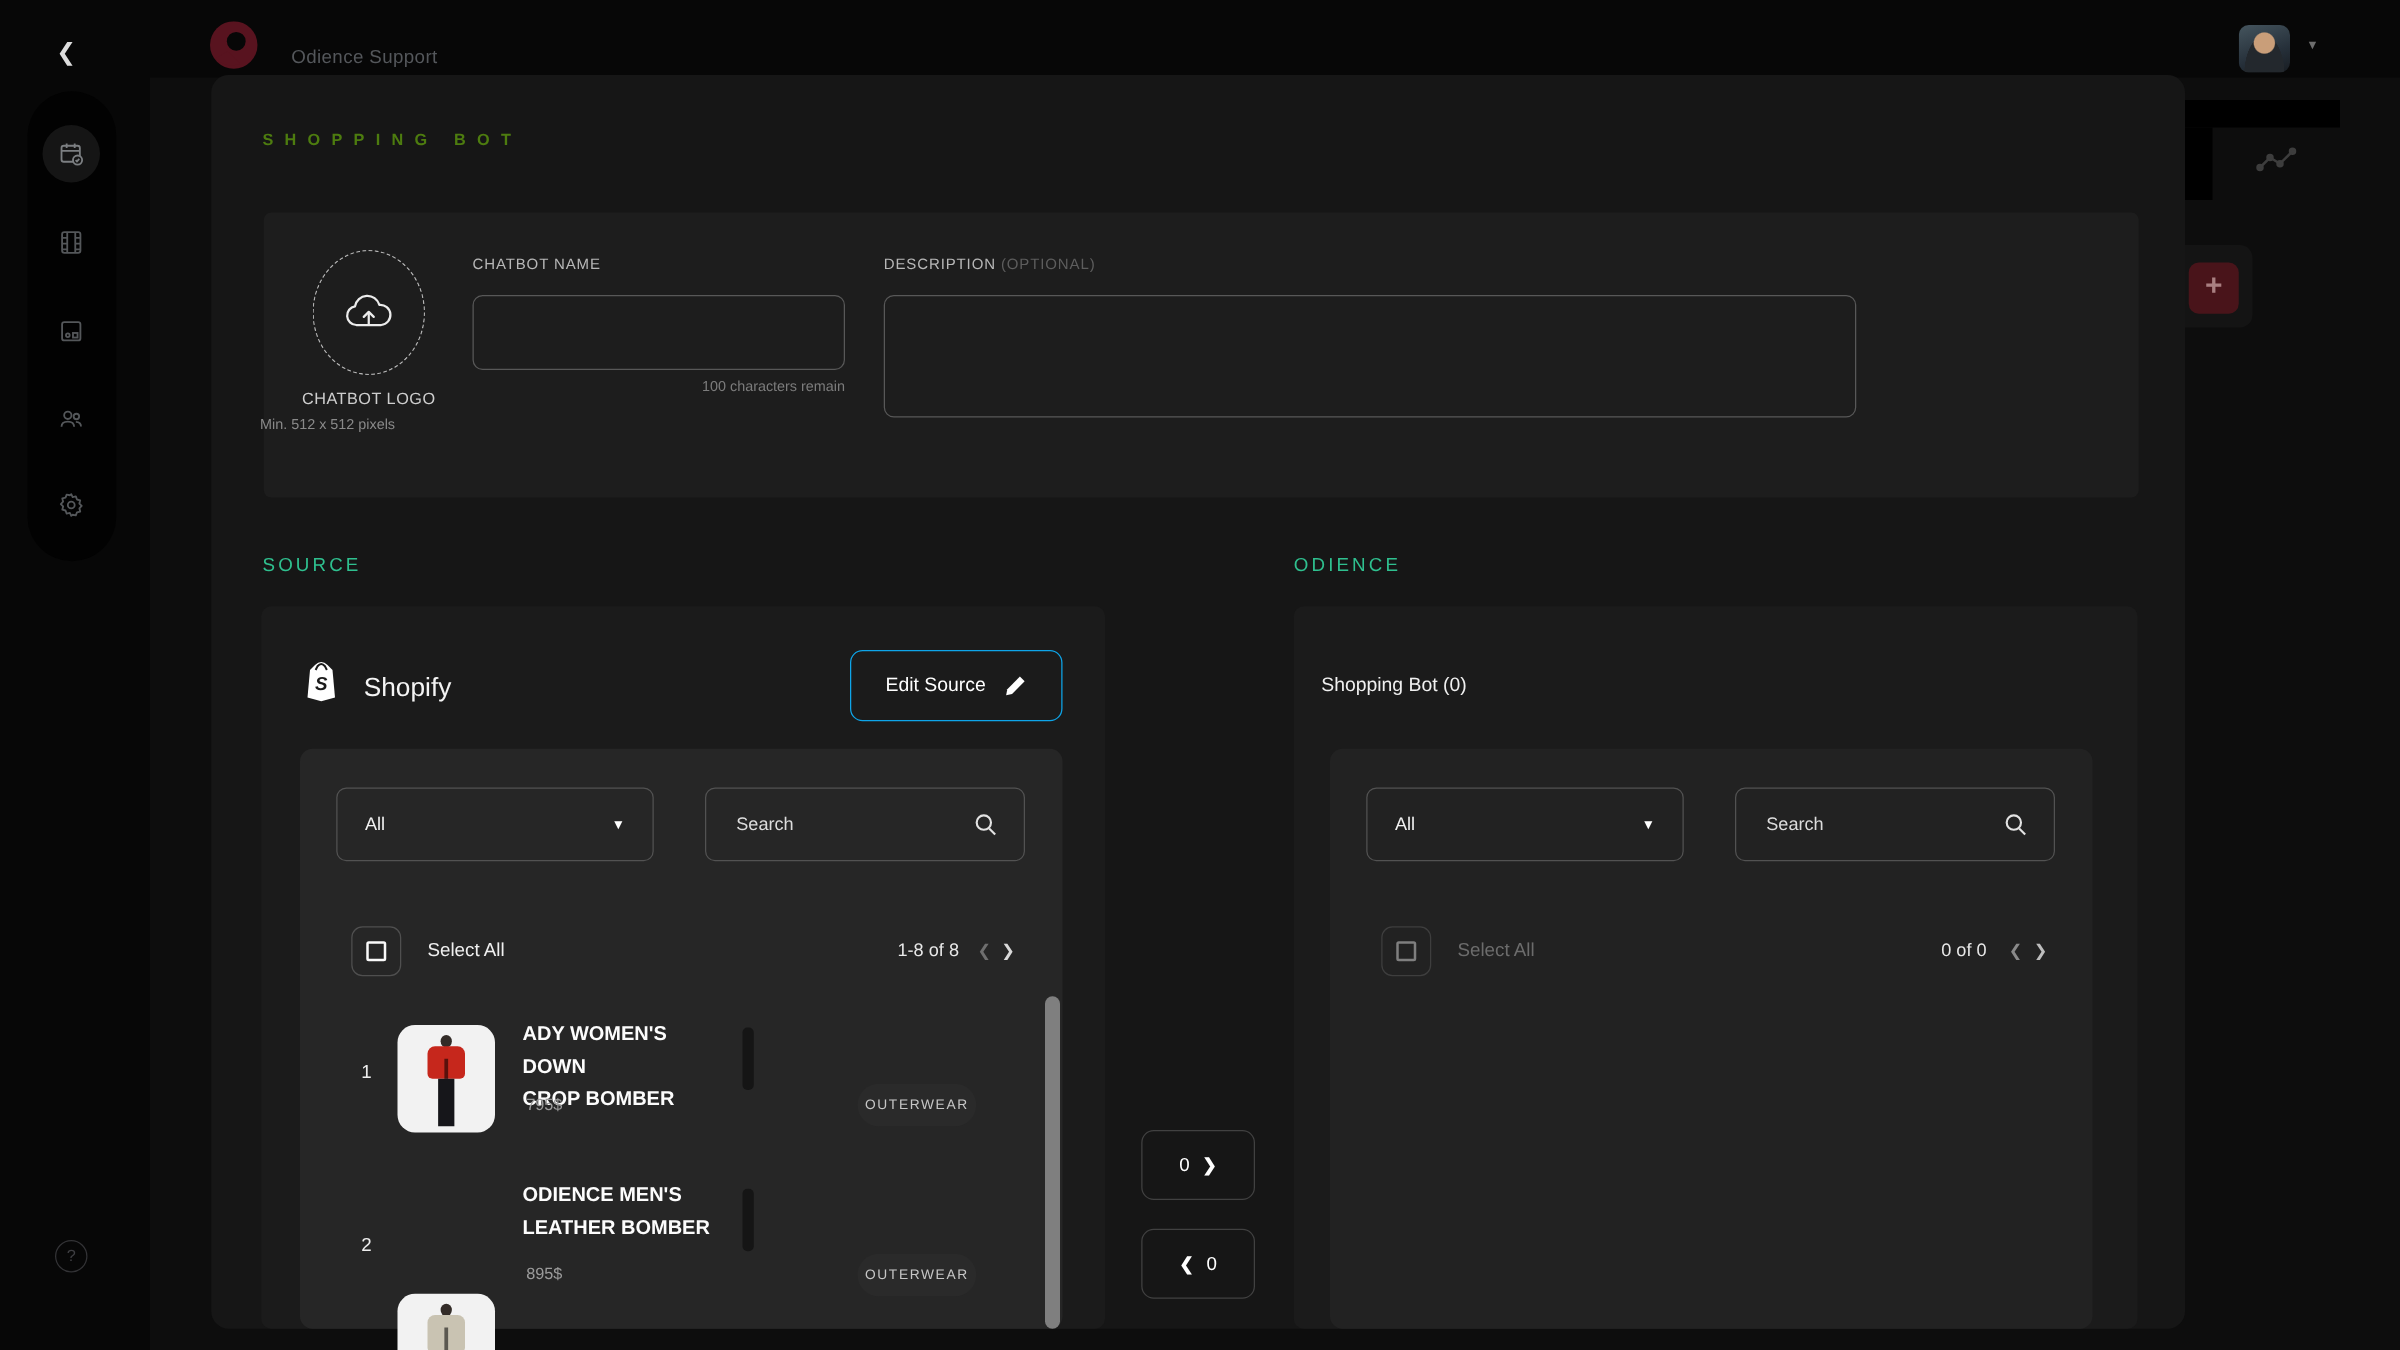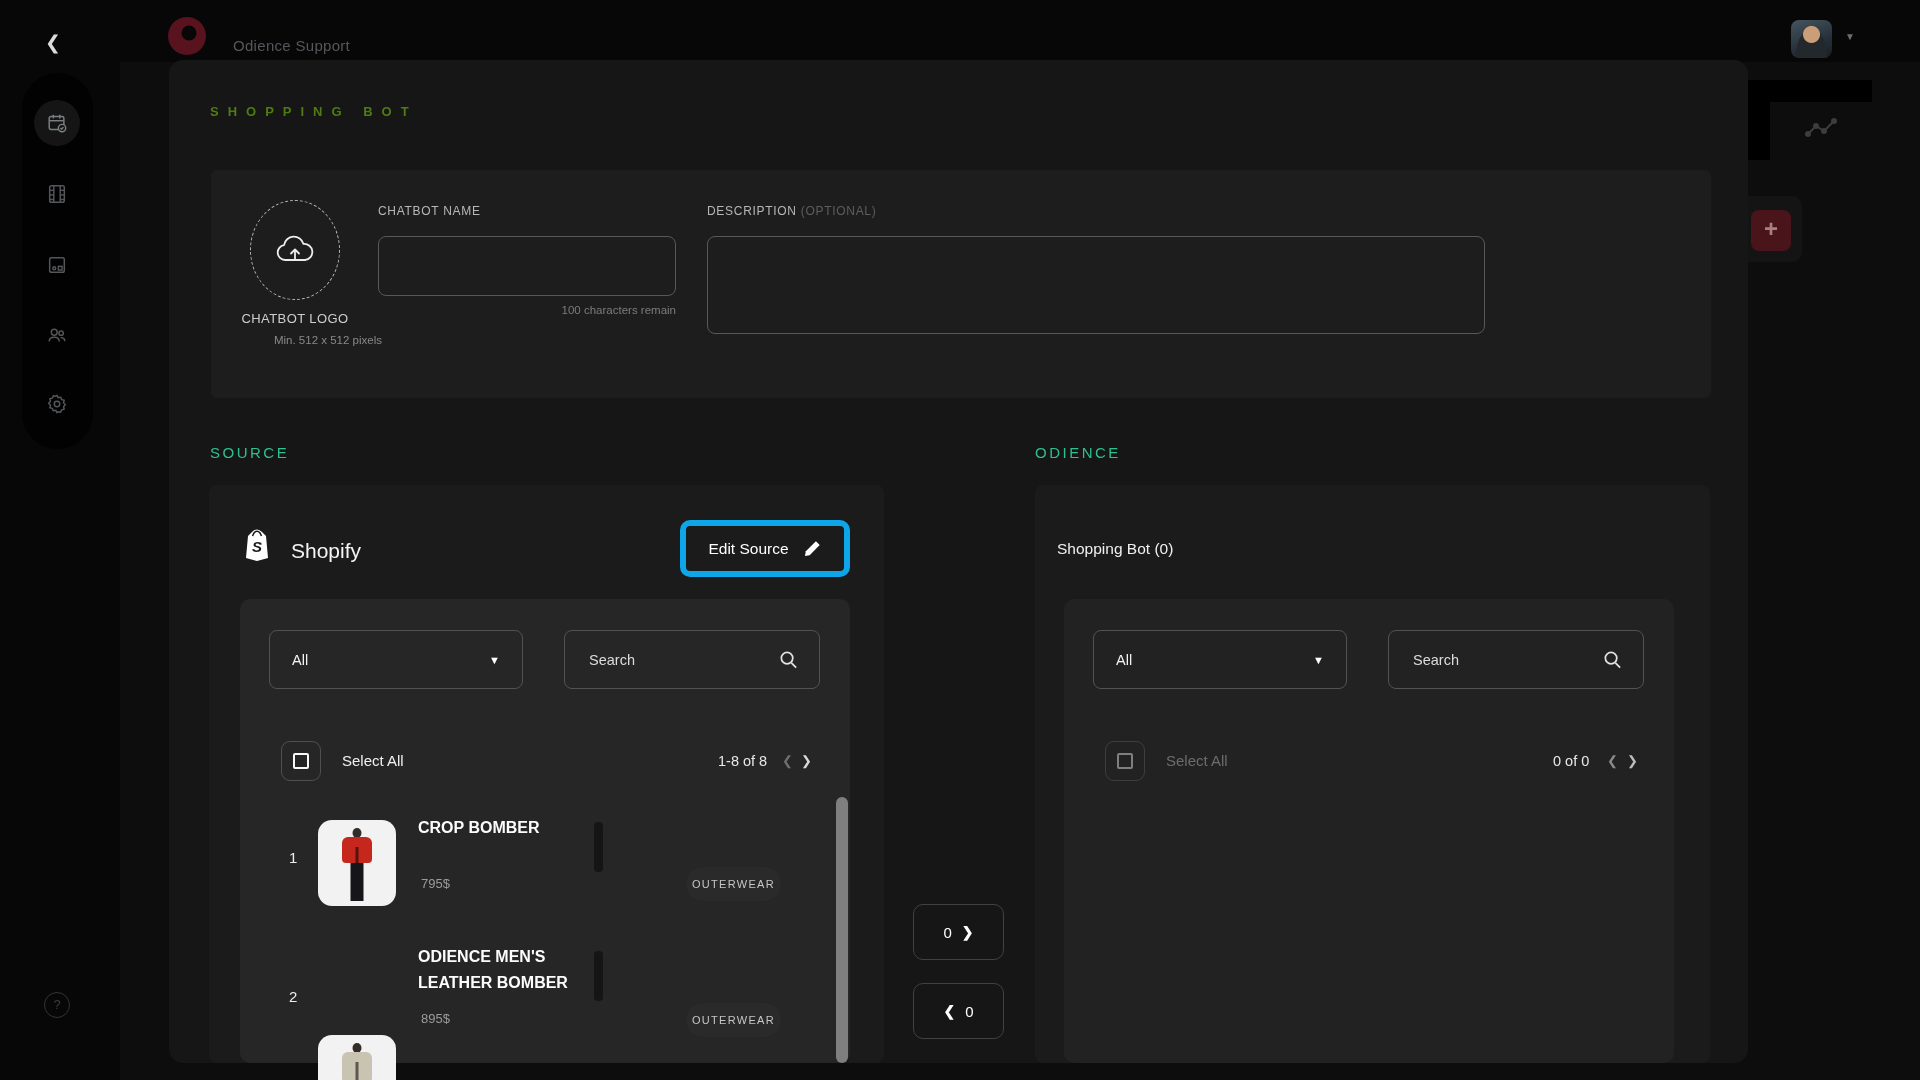--- a/index.html
+++ b/index.html
@@ -40,21 +40,21 @@
 
   
   .modal{left:169px;top:60px;width:1579px;height:1003px;background:#161616;border-radius:14px;}
   .page-title{left:210px;top:104px;font-size:13px;font-weight:600;letter-spacing:9px;color:#4d7c0f;}
 
   
   .form-box{left:211px;top:170px;width:1500px;height:228px;background:#1d1d1d;border-radius:6px;}
   .logo-drop{left:250px;top:200px;width:90px;height:100px;border:1.5px dashed #b5b5b5;border-radius:50%;
     display:flex;align-items:center;justify-content:center;cursor:pointer;}
   .logo-cap{left:208px;top:311px;width:174px;text-align:center;font-size:13px;color:#cecece;letter-spacing:.4px;}
-  .logo-hint{left:208px;top:334px;width:174px;text-align:right;font-size:11.5px;color:#898989;}
+  .logo-hint{left:208px;top:334px;width:174px;text-align:left;font-size:11.5px;color:#898989;}
   .fld-label{font-size:12px;color:#b7b7b7;letter-spacing:.7px;}
   .lbl-name{left:378px;top:204px;}
   .lbl-desc{left:707px;top:204px;}
   .lbl-opt{color:#5d5d5d;}
   .inp{background:transparent;border:1px solid #585858;border-radius:8px;color:#eee;font-size:14px;padding:0 16px;outline:none;}
   .inp-name{left:378px;top:236px;width:298px;height:60px;}
   .inp-desc{left:707px;top:236px;width:778px;height:98px;resize:none;padding:12px 16px;}
   .chars-remain{left:378px;top:304px;width:298px;text-align:right;font-size:11.5px;color:#7c7c7c;}
 
   
@@ -62,21 +62,21 @@
   .hdr-source{left:210px;top:444px;}
   .hdr-odience{left:1035px;top:444px;}
 
   
   .card{background:#1b1b1b;border-radius:8px;}
   .card-src{left:209px;top:485px;width:675px;height:578px;}
   .card-od{left:1035px;top:485px;width:675px;height:578px;}
 
   .shopify-ic{left:242px;top:528px;}
   .provider-lbl{left:291px;top:539px;font-size:21px;color:#f4f4f4;}
-  .edit-btn{left:680px;top:520px;width:170px;height:57px;border:6px solid #0ea5e9;border-radius:10px;
+  .edit-btn{left:680px;top:520px;width:170px;height:57px;border:1px solid #0ea5e9;border-radius:10px;
     display:flex;align-items:center;justify-content:center;gap:14px;color:#fff;font-size:15.5px;cursor:pointer;background:transparent;}
 
   .panel{background:#262626;border-radius:10px;}
   .panel-src{left:240px;top:599px;width:610px;height:464px;}
   .panel-od{left:1064px;top:599px;width:610px;height:464px;background:#222222;}
 
   .dropdown{border:1px solid #525252;border-radius:8px;height:59px;display:flex;align-items:center;
     padding:0 22px;color:#f2f2f2;font-size:14.5px;cursor:pointer;justify-content:space-between;}
   .dd-src{left:269px;top:630px;width:254px;}
   .dd-od{left:1093px;top:630px;width:254px;}
@@ -285,20 +285,21 @@
   <div class="abs thumb" style="left:318px;top:820px;">
     <div class="model">
         <div class="m-head"></div>
         <div class="m-jkt jkt-red">
           <div class="m-zip"></div>
         </div>
         <div class="m-legs"></div>
       </div>
   </div>
   <div class="abs prod-title" style="left:418px;top:815px;">
+    <div>ADY WOMEN'S DOWN</div>
     <div>CROP BOMBER</div>
   </div>
   <div class="abs tbar" style="left:594px;top:822px;"></div>
   <div class="abs prod-price" style="left:421px;top:876px;">795$</div>
   <div class="abs tag-pill" style="left:686px;top:867px;">OUTERWEAR</div>
 
   <div class="abs prod-idx" style="left:289px;top:988px;">2</div>
   <div class="abs thumb" style="left:318px;top:949px;">
     <div class="model">
         <div class="m-head"></div>

